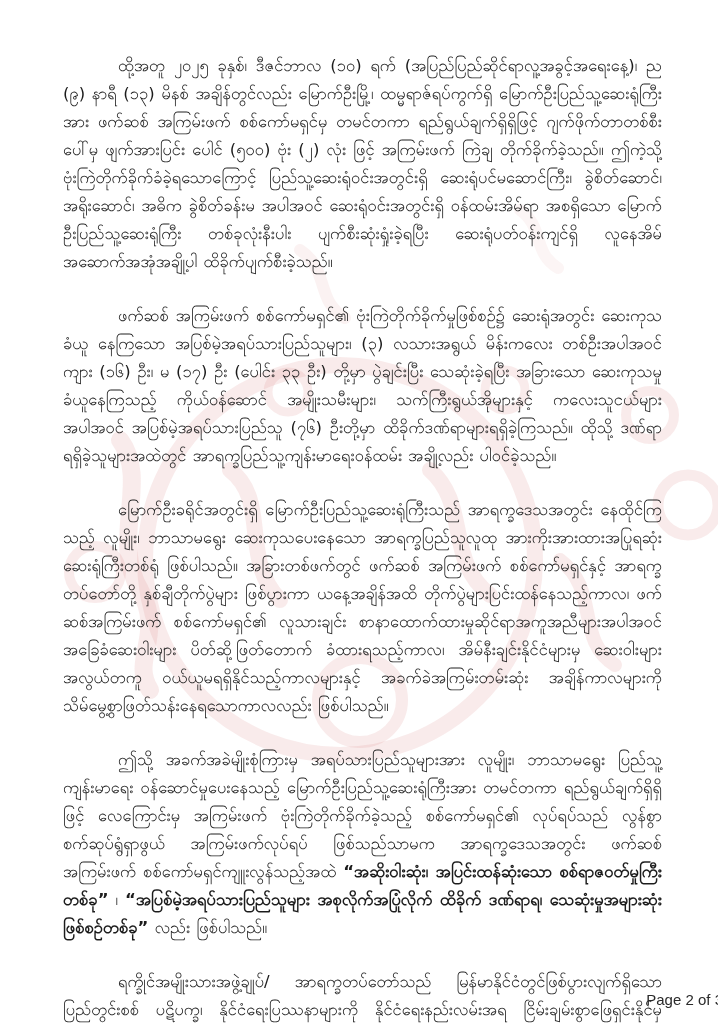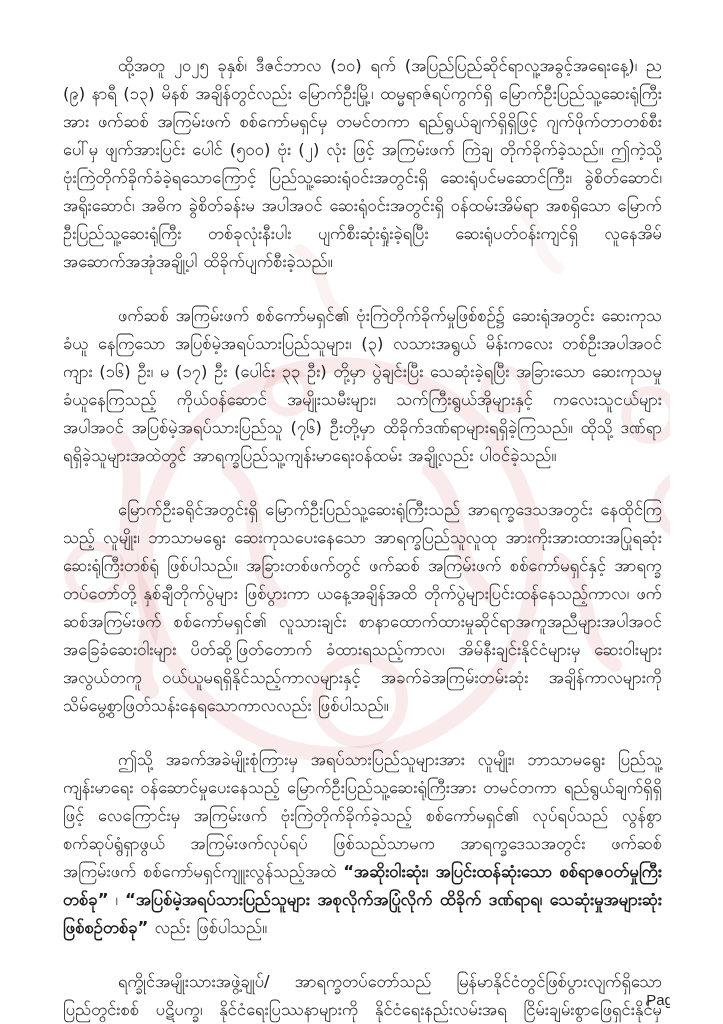--- a/index.html
+++ b/index.html
@@ -8,20 +8,21 @@
     background: #ffffff;
   }
   .page {
     position: relative;
     width: 670px;
     height: 1024px;
     background: #ffffff;
     overflow: hidden;
     font-family: "DejaVu Sans", "Liberation Sans", sans-serif;
     color: #1c1c1c;
+    padding-left: 48px;
   }
   .watermark {
     position: absolute;
     left: 0;
     top: 0;
     width: 723px;
     height: 1024px;
     z-index: 0;
     pointer-events: none;
   }

